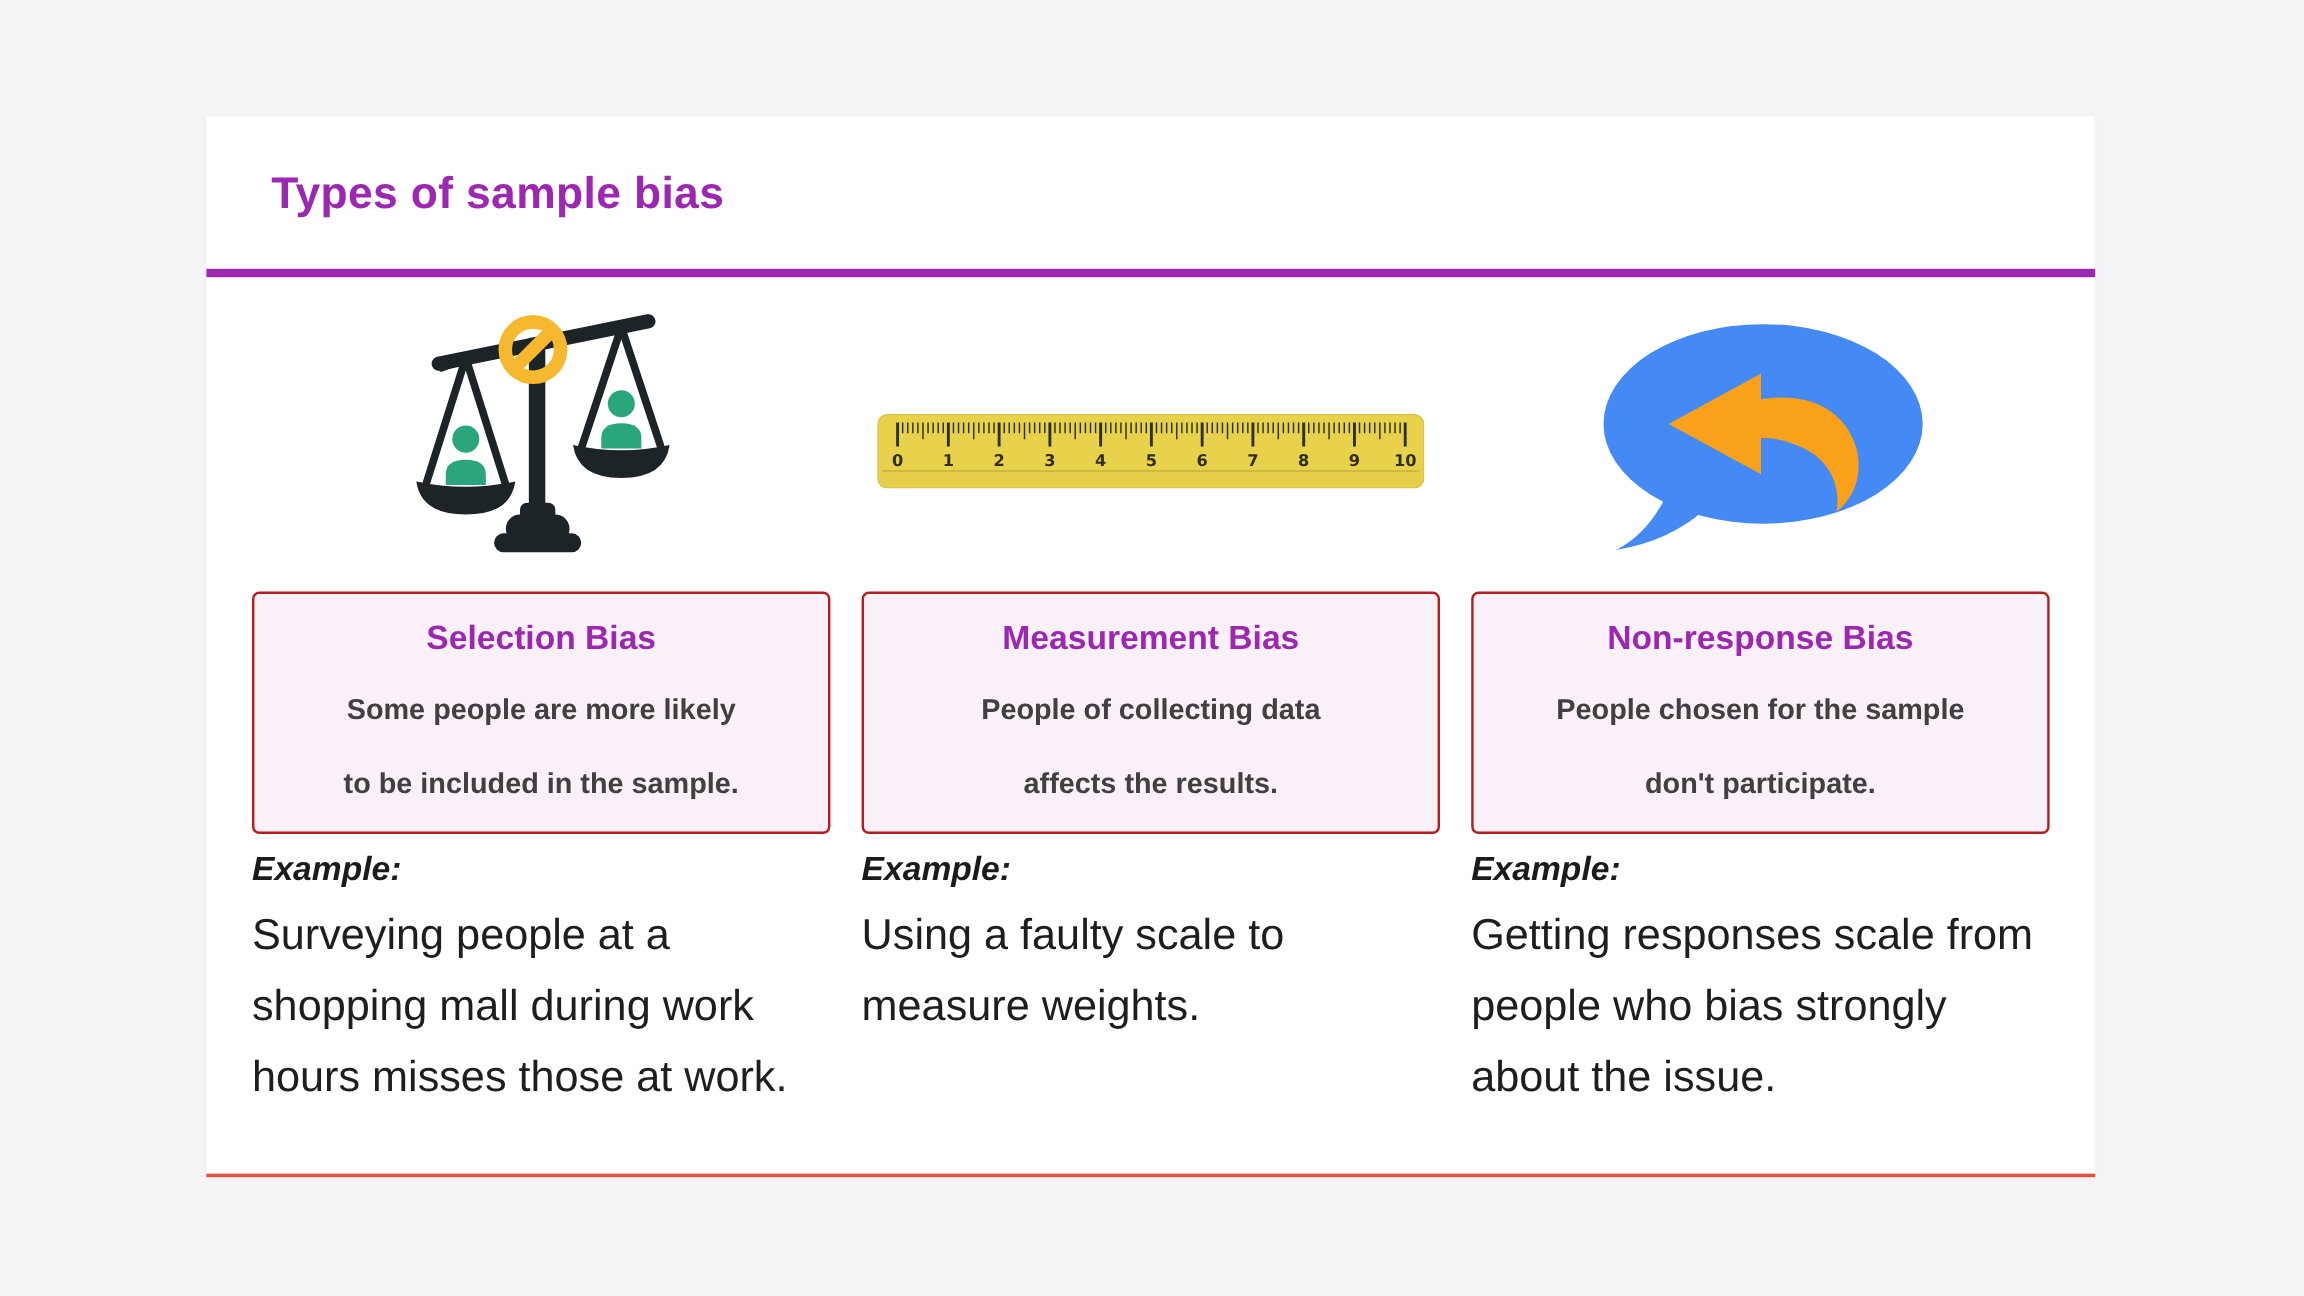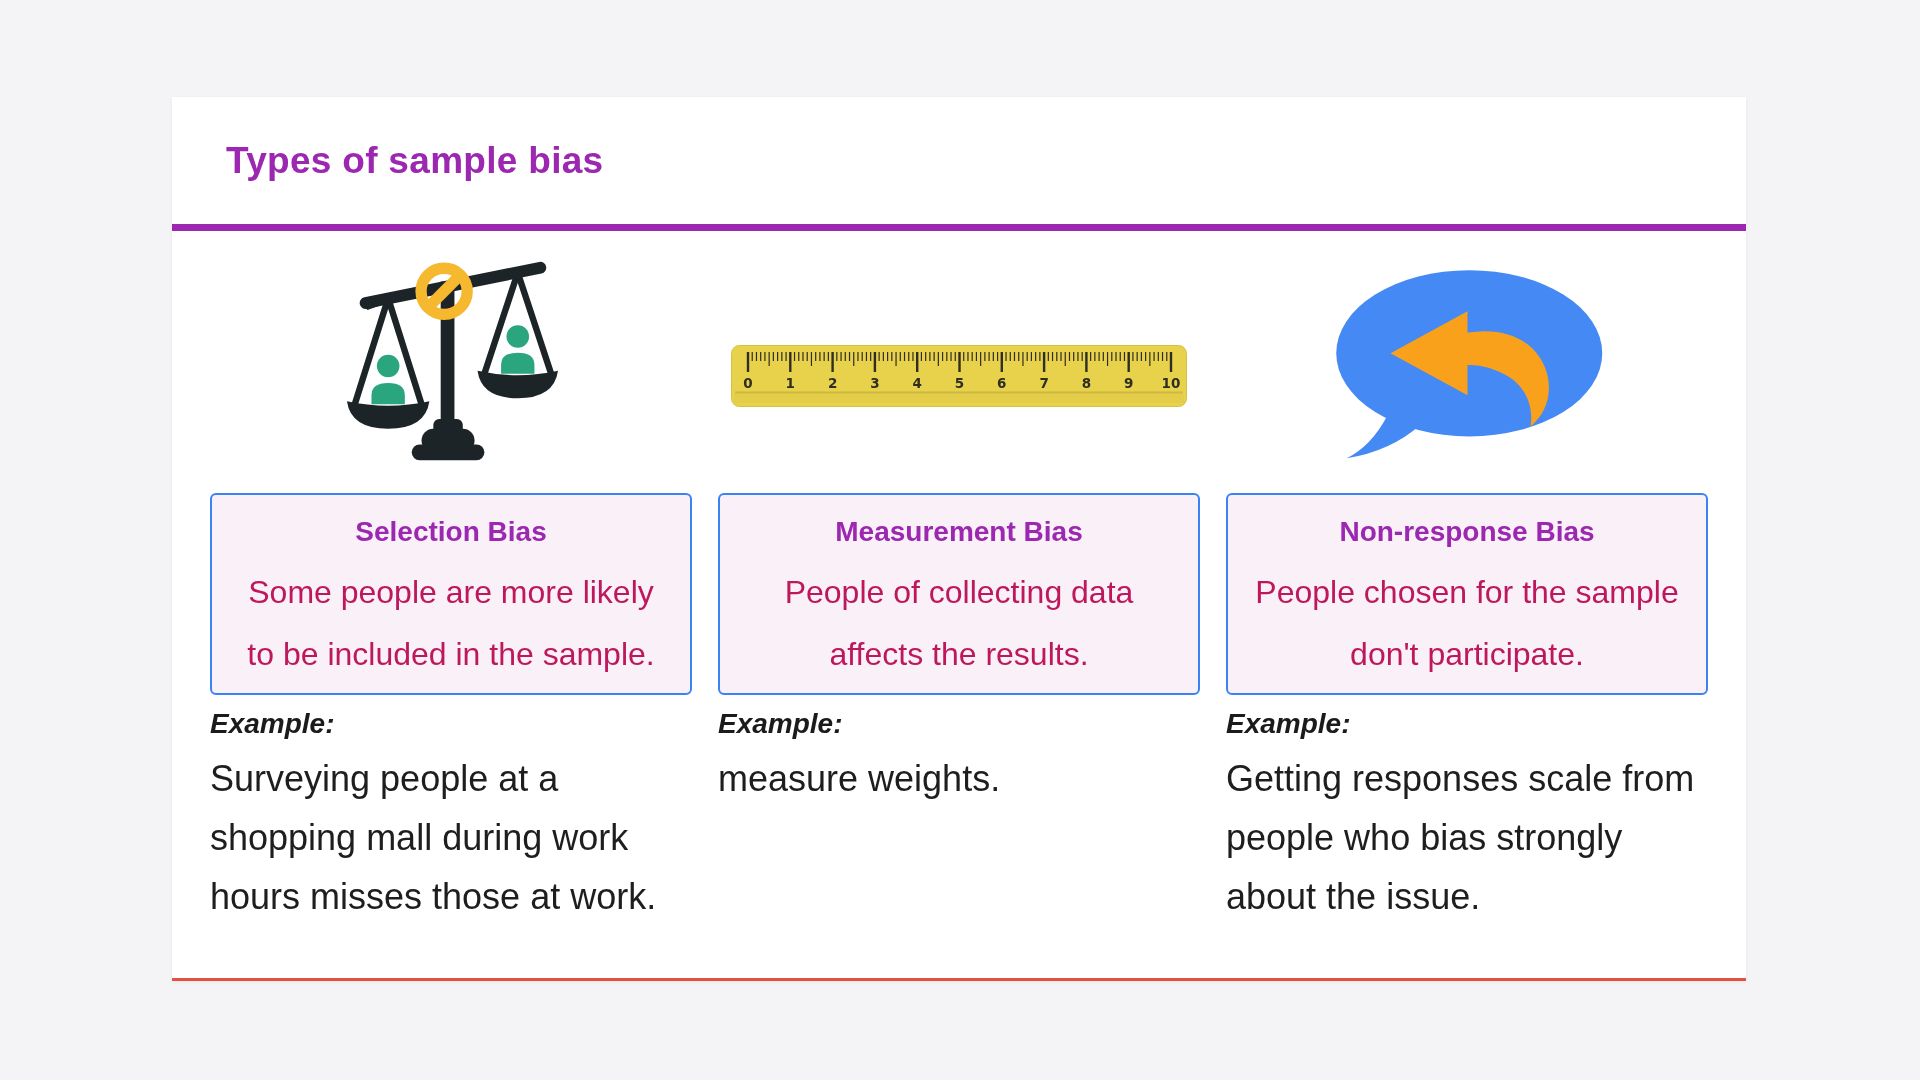--- a/index.html
+++ b/index.html
@@ -35,32 +35,32 @@
     padding:0 38px;
     box-sizing:border-box;
   }
   .icon-area{
     height:262px;
     display:flex;align-items:center;justify-content:center;
   }
   .icon-area.ruler-pos svg{margin-top:28px;}
   .info-box{
     background:#F9F0F8;
-    border:2px solid #3b82f6;
+    border:2px solid #b91c1c;
     border-radius:6px;
     text-align:center;
     min-height:188px;
     box-sizing:border-box;
     padding:8px 12px;
   }
   .box-title{
     font-size:28px;font-weight:bold;color:#9C27B0;line-height:58px;
   }
   .desc-line{
-    font-size:32px;color:#be185d;line-height:62px;white-space:nowrap;
+    font-size:24px;color:#404040;line-height:62px;white-space:nowrap;font-weight:bold;
   }
   .example{
     text-align:left;margin-top:4px;
   }
   .example-label{
     font-size:28px;font-weight:bold;font-style:italic;color:#1B1B1B;line-height:50px;
   }
   .example-line{
     font-size:36px;color:#1E1E1E;line-height:59px;white-space:nowrap;
   }
@@ -255,20 +255,21 @@
             </g>
         </svg>
       </div>
       <div class="info-box">
         <div class="box-title">Measurement Bias</div>
         <div class="desc-line">People of collecting data</div>
         <div class="desc-line">affects the results.</div>
       </div>
       <div class="example">
         <div class="example-label">Example:</div>
+        <div class="example-line">Using a faulty scale to</div>
         <div class="example-line">measure weights.</div>
       </div>
     </div>
 
     <div class="column">
       <div class="icon-area">
         <svg width="315" height="210" viewBox="0 0 360 240">
           <ellipse cx="182" cy="110" rx="152" ry="95" fill="#4589F4"></ellipse>
           <path d="M88,182 Q70,216 42,230 Q92,222 126,192 Z" fill="#4589F4"></path>
           <g fill="#F9A11B">

